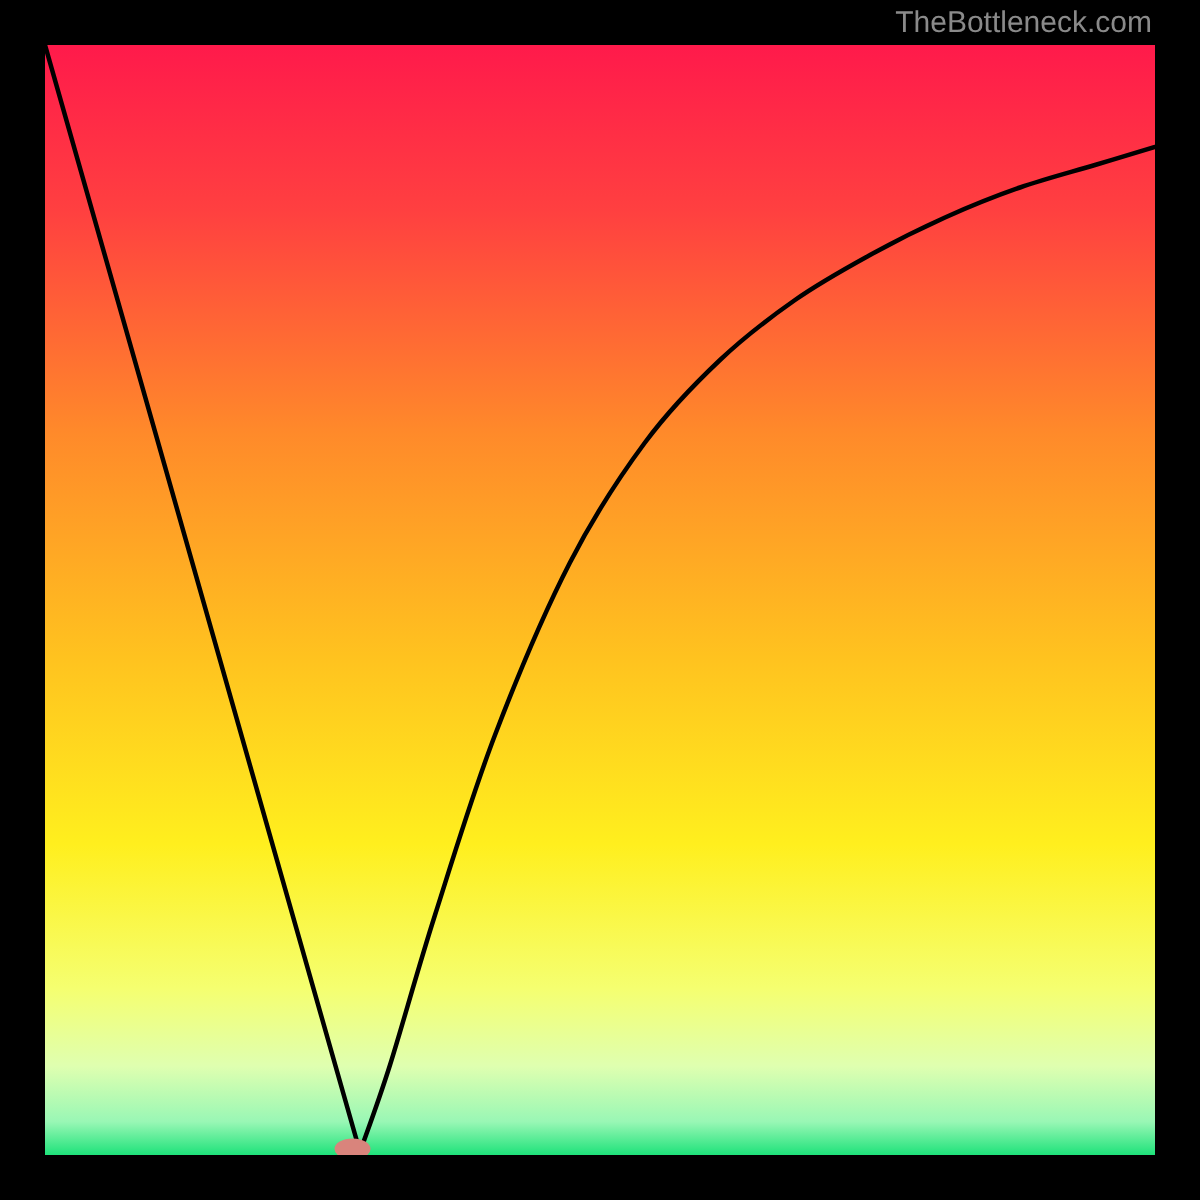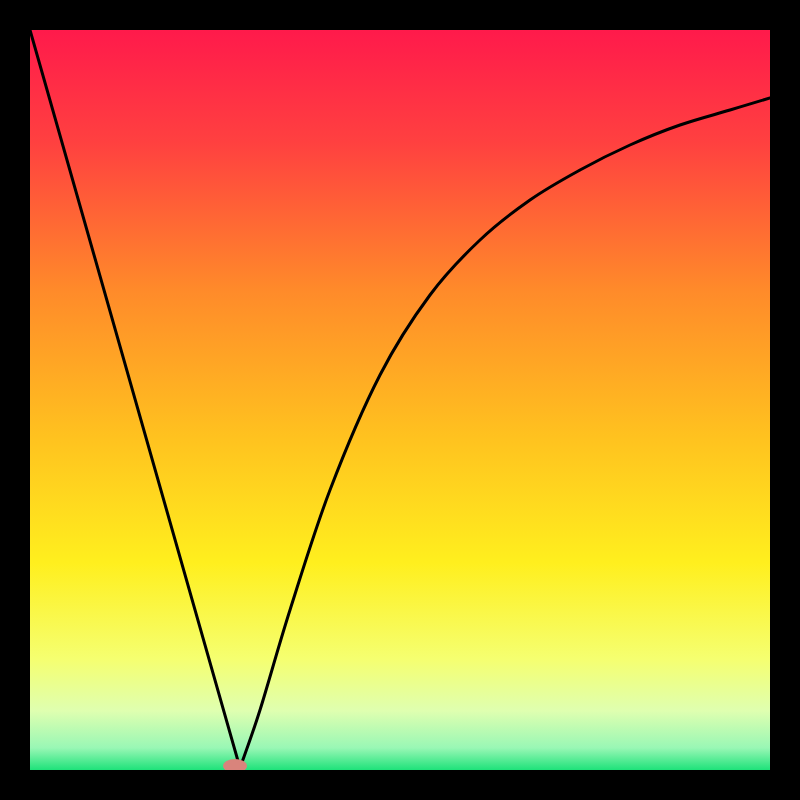--- a/index.html
+++ b/index.html
@@ -30,20 +30,21 @@
     font-size: 20px;
     font-weight: 500;
     color: #8a8a8a;
     letter-spacing: 0px;
   }
 </style>
 </head>
 <body>
 
 <div class="frame">
+  <div class="attribution">TheBottleneck.com</div>
   <svg class="plot-area" viewBox="0 0 740 740" preserveAspectRatio="none">
     <defs>
       <linearGradient id="bg-grad" x1="0" y1="0" x2="0" y2="1">
           <stop offset="0%" stop-color="#ff1a4b"></stop>
           <stop offset="15%" stop-color="#ff4040"></stop>
           <stop offset="35%" stop-color="#ff8a2a"></stop>
           <stop offset="55.00000000000001%" stop-color="#ffc21f"></stop>
           <stop offset="72%" stop-color="#ffef1e"></stop>
           <stop offset="85%" stop-color="#f5ff70"></stop>
           <stop offset="92%" stop-color="#dfffb0"></stop>

